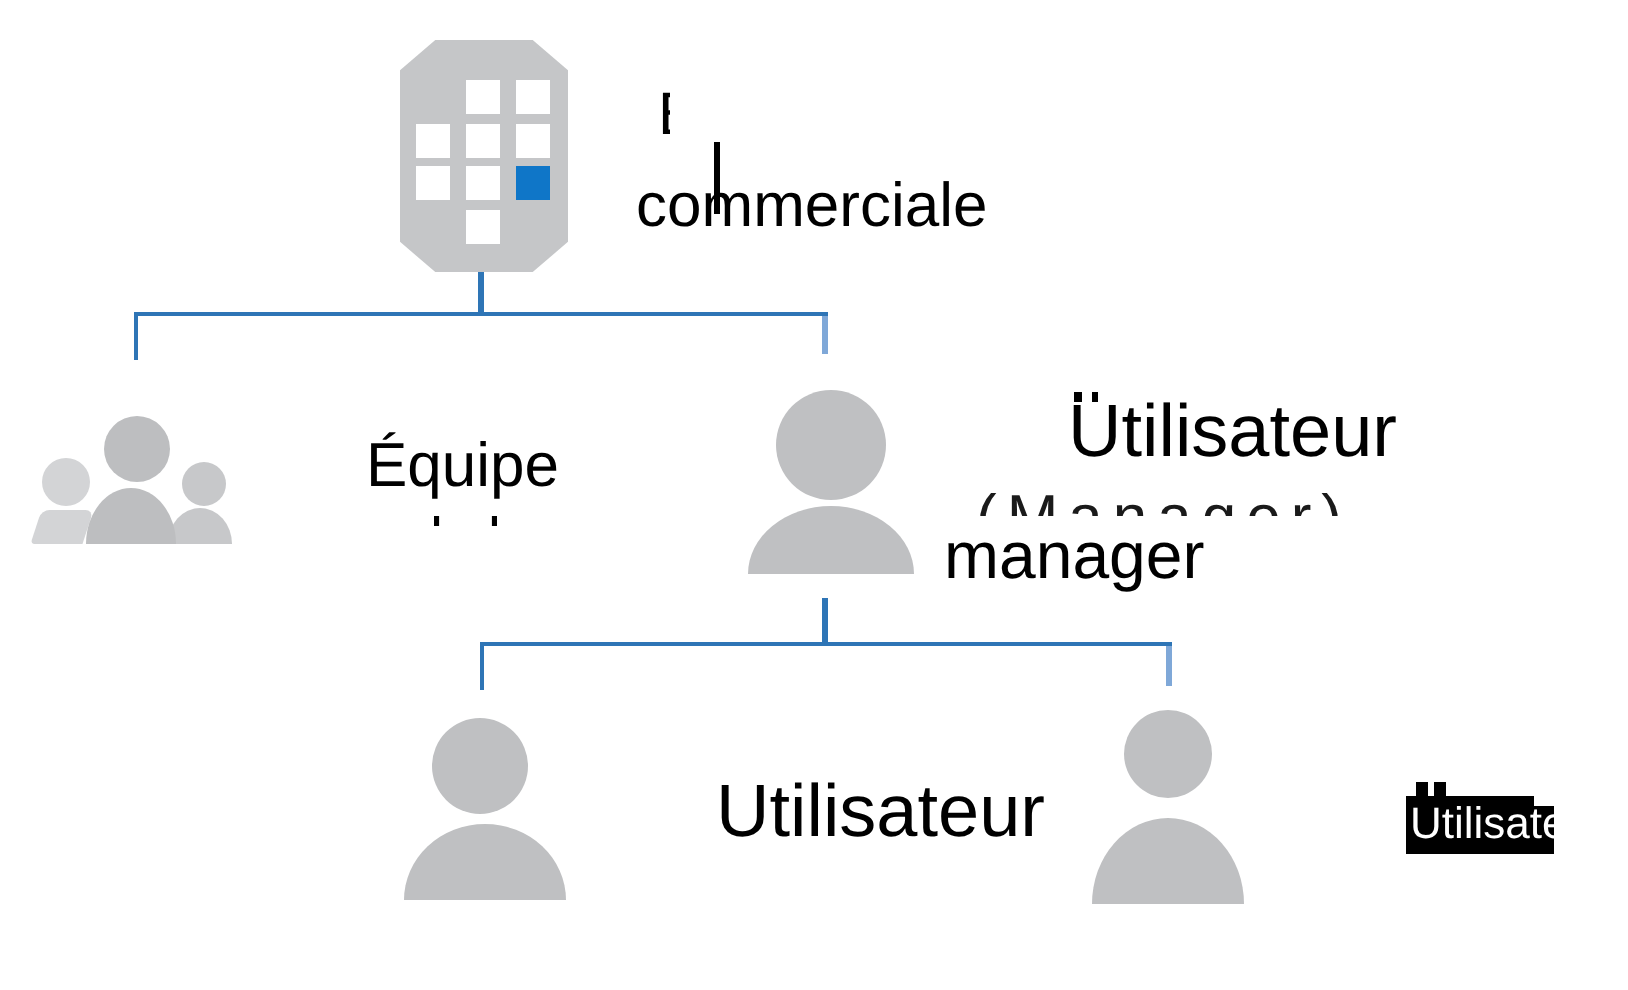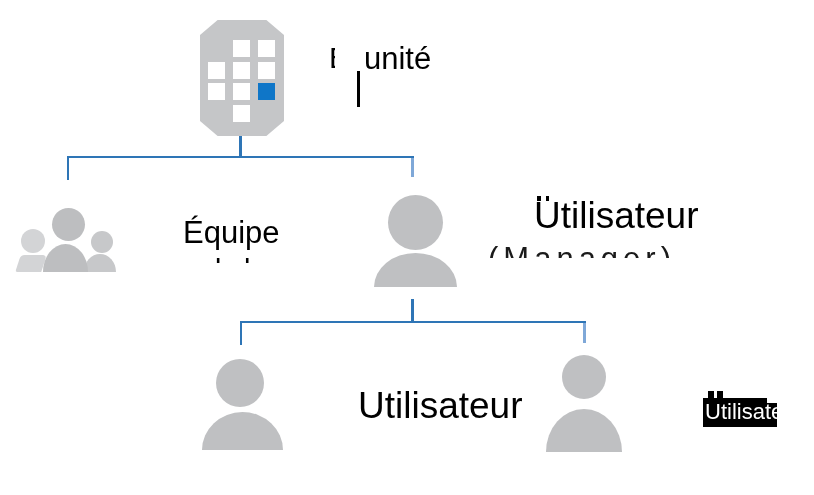--- a/index.html
+++ b/index.html
@@ -63,21 +63,21 @@
     <div class="bsq" style="left:58px;top:42px;"></div>
     <div class="bsq" style="left:8px;top:63px;"></div>
     <div class="bsq" style="left:33px;top:63px;"></div>
     <div class="bsq blue" style="left:58px;top:63px;"></div>
     <div class="bsq" style="left:33px;top:85px;"></div>
   </div>
 
   <div class="clipbox partial" style="left:329px;top:44px;width:6px;height:28px;">
       <span>B</span>
     </div>
-  <div class="lbl t31" style="left:364px;top:42px;">unité</div>
+  <div class="lbl t31" style="left:318px;top:86px;">commerciale</div>
   <div class="tick" style="left:357px;top:71px;width:3px;height:36px;"></div>
 
   <div class="line" style="left:239px;top:136px;width:3px;height:21px;"></div>
   <div class="line" style="left:67px;top:156px;width:347px;height:2px;"></div>
   <div class="line" style="left:67px;top:156px;width:2px;height:24px;"></div>
   <div class="line light" style="left:411px;top:158px;width:3px;height:19px;"></div>
 
   <div class="abs" style="left:14px;top:205px;width:105px;height:70px;">
     <div class="head g-light" style="left:7px;top:24px;width:24px;height:24px;"></div>
     <div class="abs g-light skewed" style="left:4px;top:50px;width:26px;height:17px;"></div>
@@ -96,20 +96,21 @@
     <div class="head" style="left:388px;top:195px;width:55px;height:55px;"></div>
     <div class="dome" style="left:374px;top:253px;width:83px;height:34px;"></div>
   </div>
 
   <div class="tick" style="left:537px;top:196px;width:4px;height:5px;"></div>
   <div class="tick" style="left:546px;top:196px;width:3px;height:5px;"></div>
   <div class="lbl t29" style="left:534px;top:200px;">Utilisateur</div>
   <div class="clipbox ghost-top" style="left:488px;top:246px;width:200px;height:12px;">
       <span>(Manager)</span>
     </div>
+  <div class="lbl t33" style="left:472px;top:260px;">manager</div>
 
   <div class="line" style="left:411px;top:299px;width:3px;height:23px;"></div>
   <div class="line" style="left:240px;top:321px;width:346px;height:2px;"></div>
   <div class="line" style="left:240px;top:321px;width:2px;height:24px;"></div>
   <div class="line light" style="left:583px;top:323px;width:3px;height:20px;"></div>
 
   <div class="abs">
     <div class="head" style="left:216px;top:359px;width:48px;height:48px;"></div>
     <div class="dome" style="left:202px;top:412px;width:81px;height:38px;"></div>
   </div>

